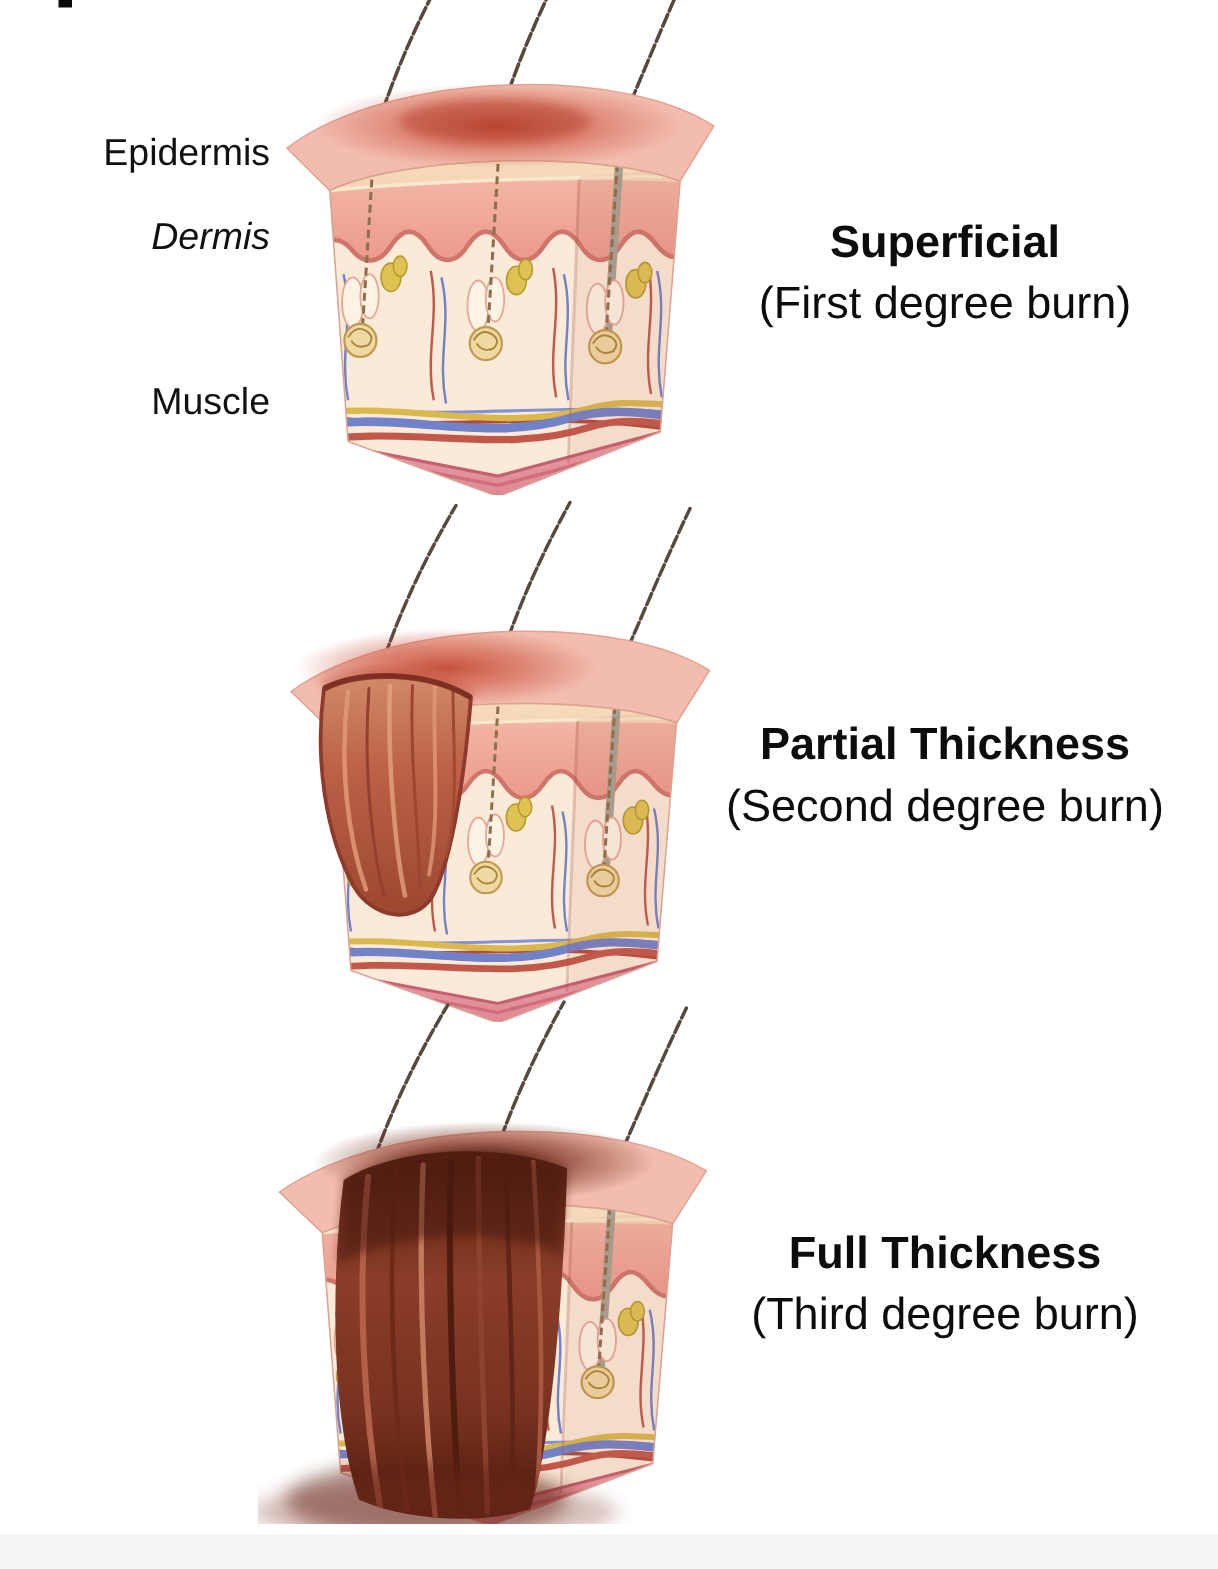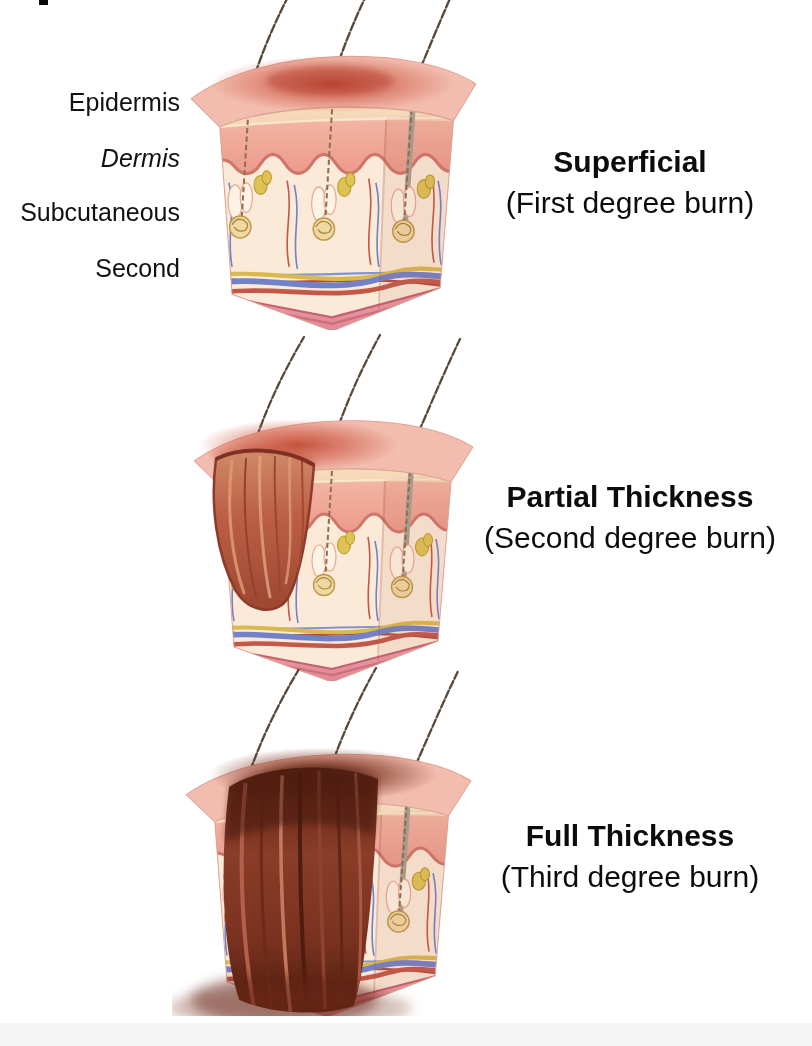--- a/index.html
+++ b/index.html
@@ -192,22 +192,21 @@
         <path d="M56,122 C86,102 152,95 202,114 L198,170 C150,152 96,158 52,176 Z" fill="#431708" opacity="0.5" filter="url(#blur3)"></path>
         <ellipse cx="110" cy="334" rx="92" ry="25" fill="#5f2113" opacity="0.5" filter="url(#blur6)"></ellipse>
         <ellipse cx="115" cy="342" rx="120" ry="20" fill="#7a2f1c" opacity="0.3" filter="url(#blur6)"></ellipse>
       </g>
     </defs>
   </svg>
 
   <div class="labels">
     <div class="layer-label lab-0">Epidermis</div>
     <div class="layer-label lab-1">Dermis</div>
-    <div class="layer-label lab-2">Subcutaneous</div>
-    <div class="layer-label lab-3">Second</div>
+    <div class="layer-label lab-3">Muscle</div>
   </div>
 
   <svg class="fig fig-1" viewBox="0 0 300 350" preserveAspectRatio="none">
     <use href="#skin-base"></use>
       <use href="#burn-1"></use>
   </svg>
   <svg class="fig fig-2" viewBox="0 0 300 350" preserveAspectRatio="none">
     <use href="#skin-base"></use>
       <use href="#burn-2"></use>
   </svg>

